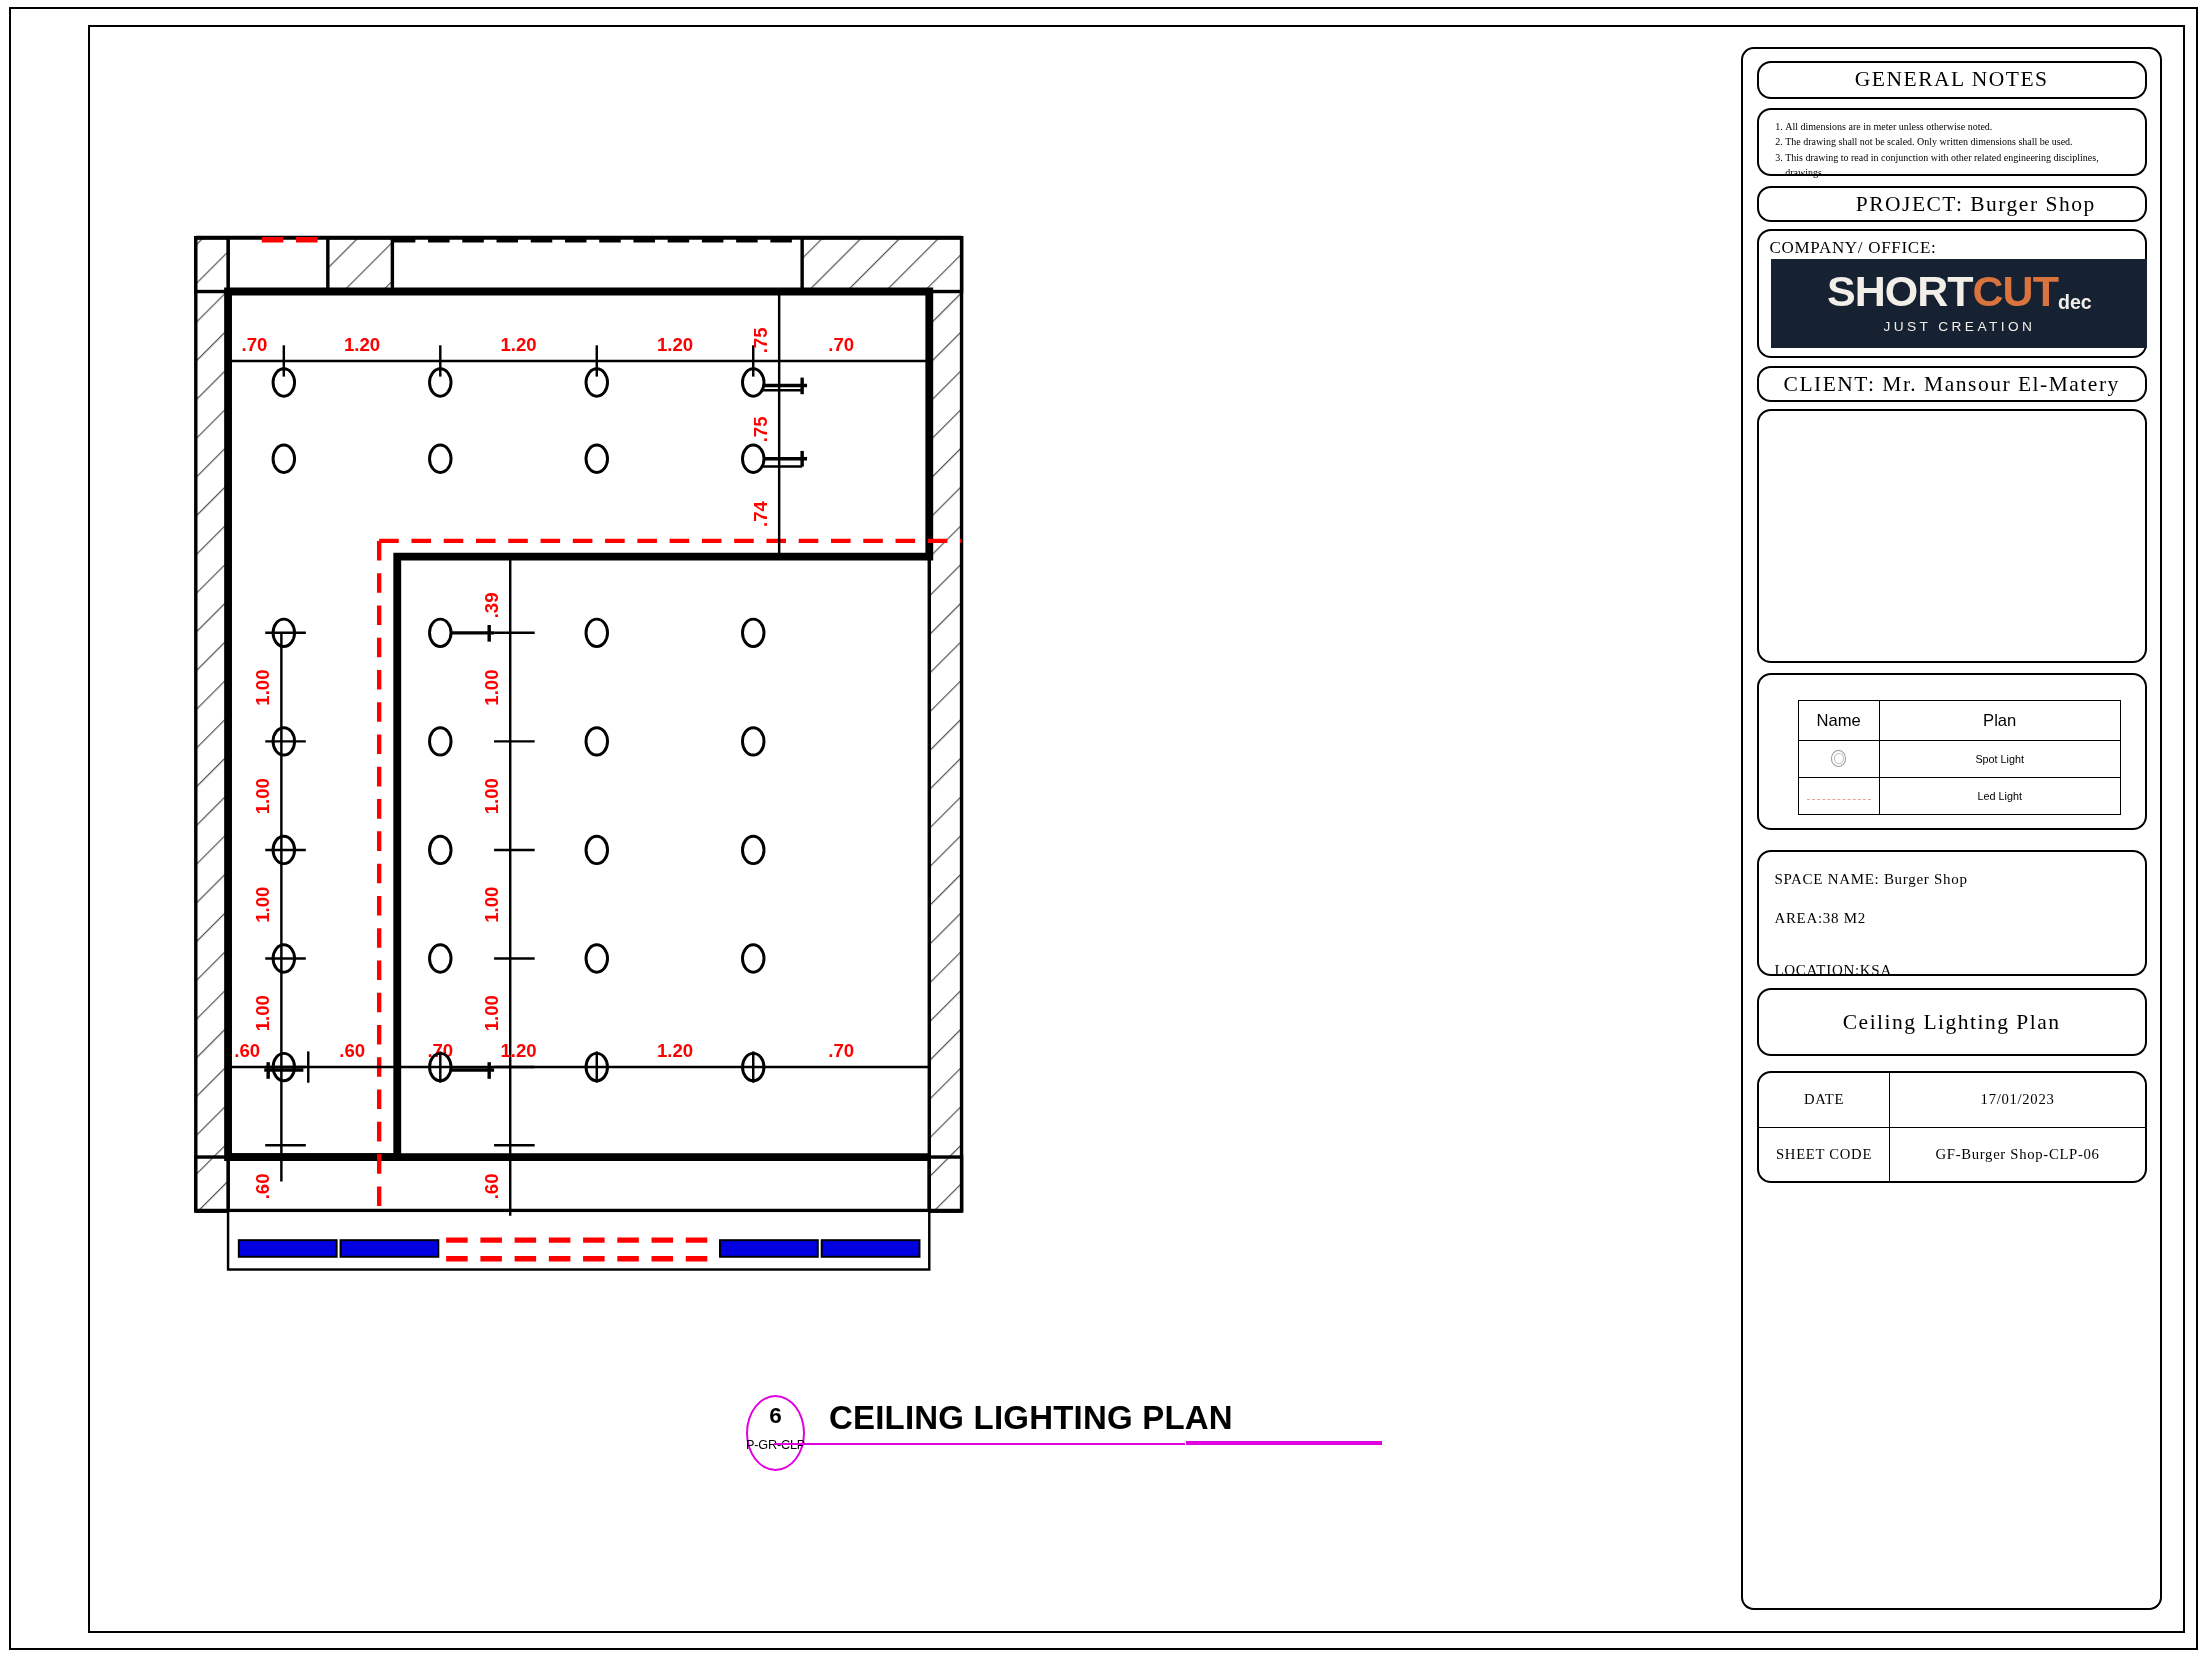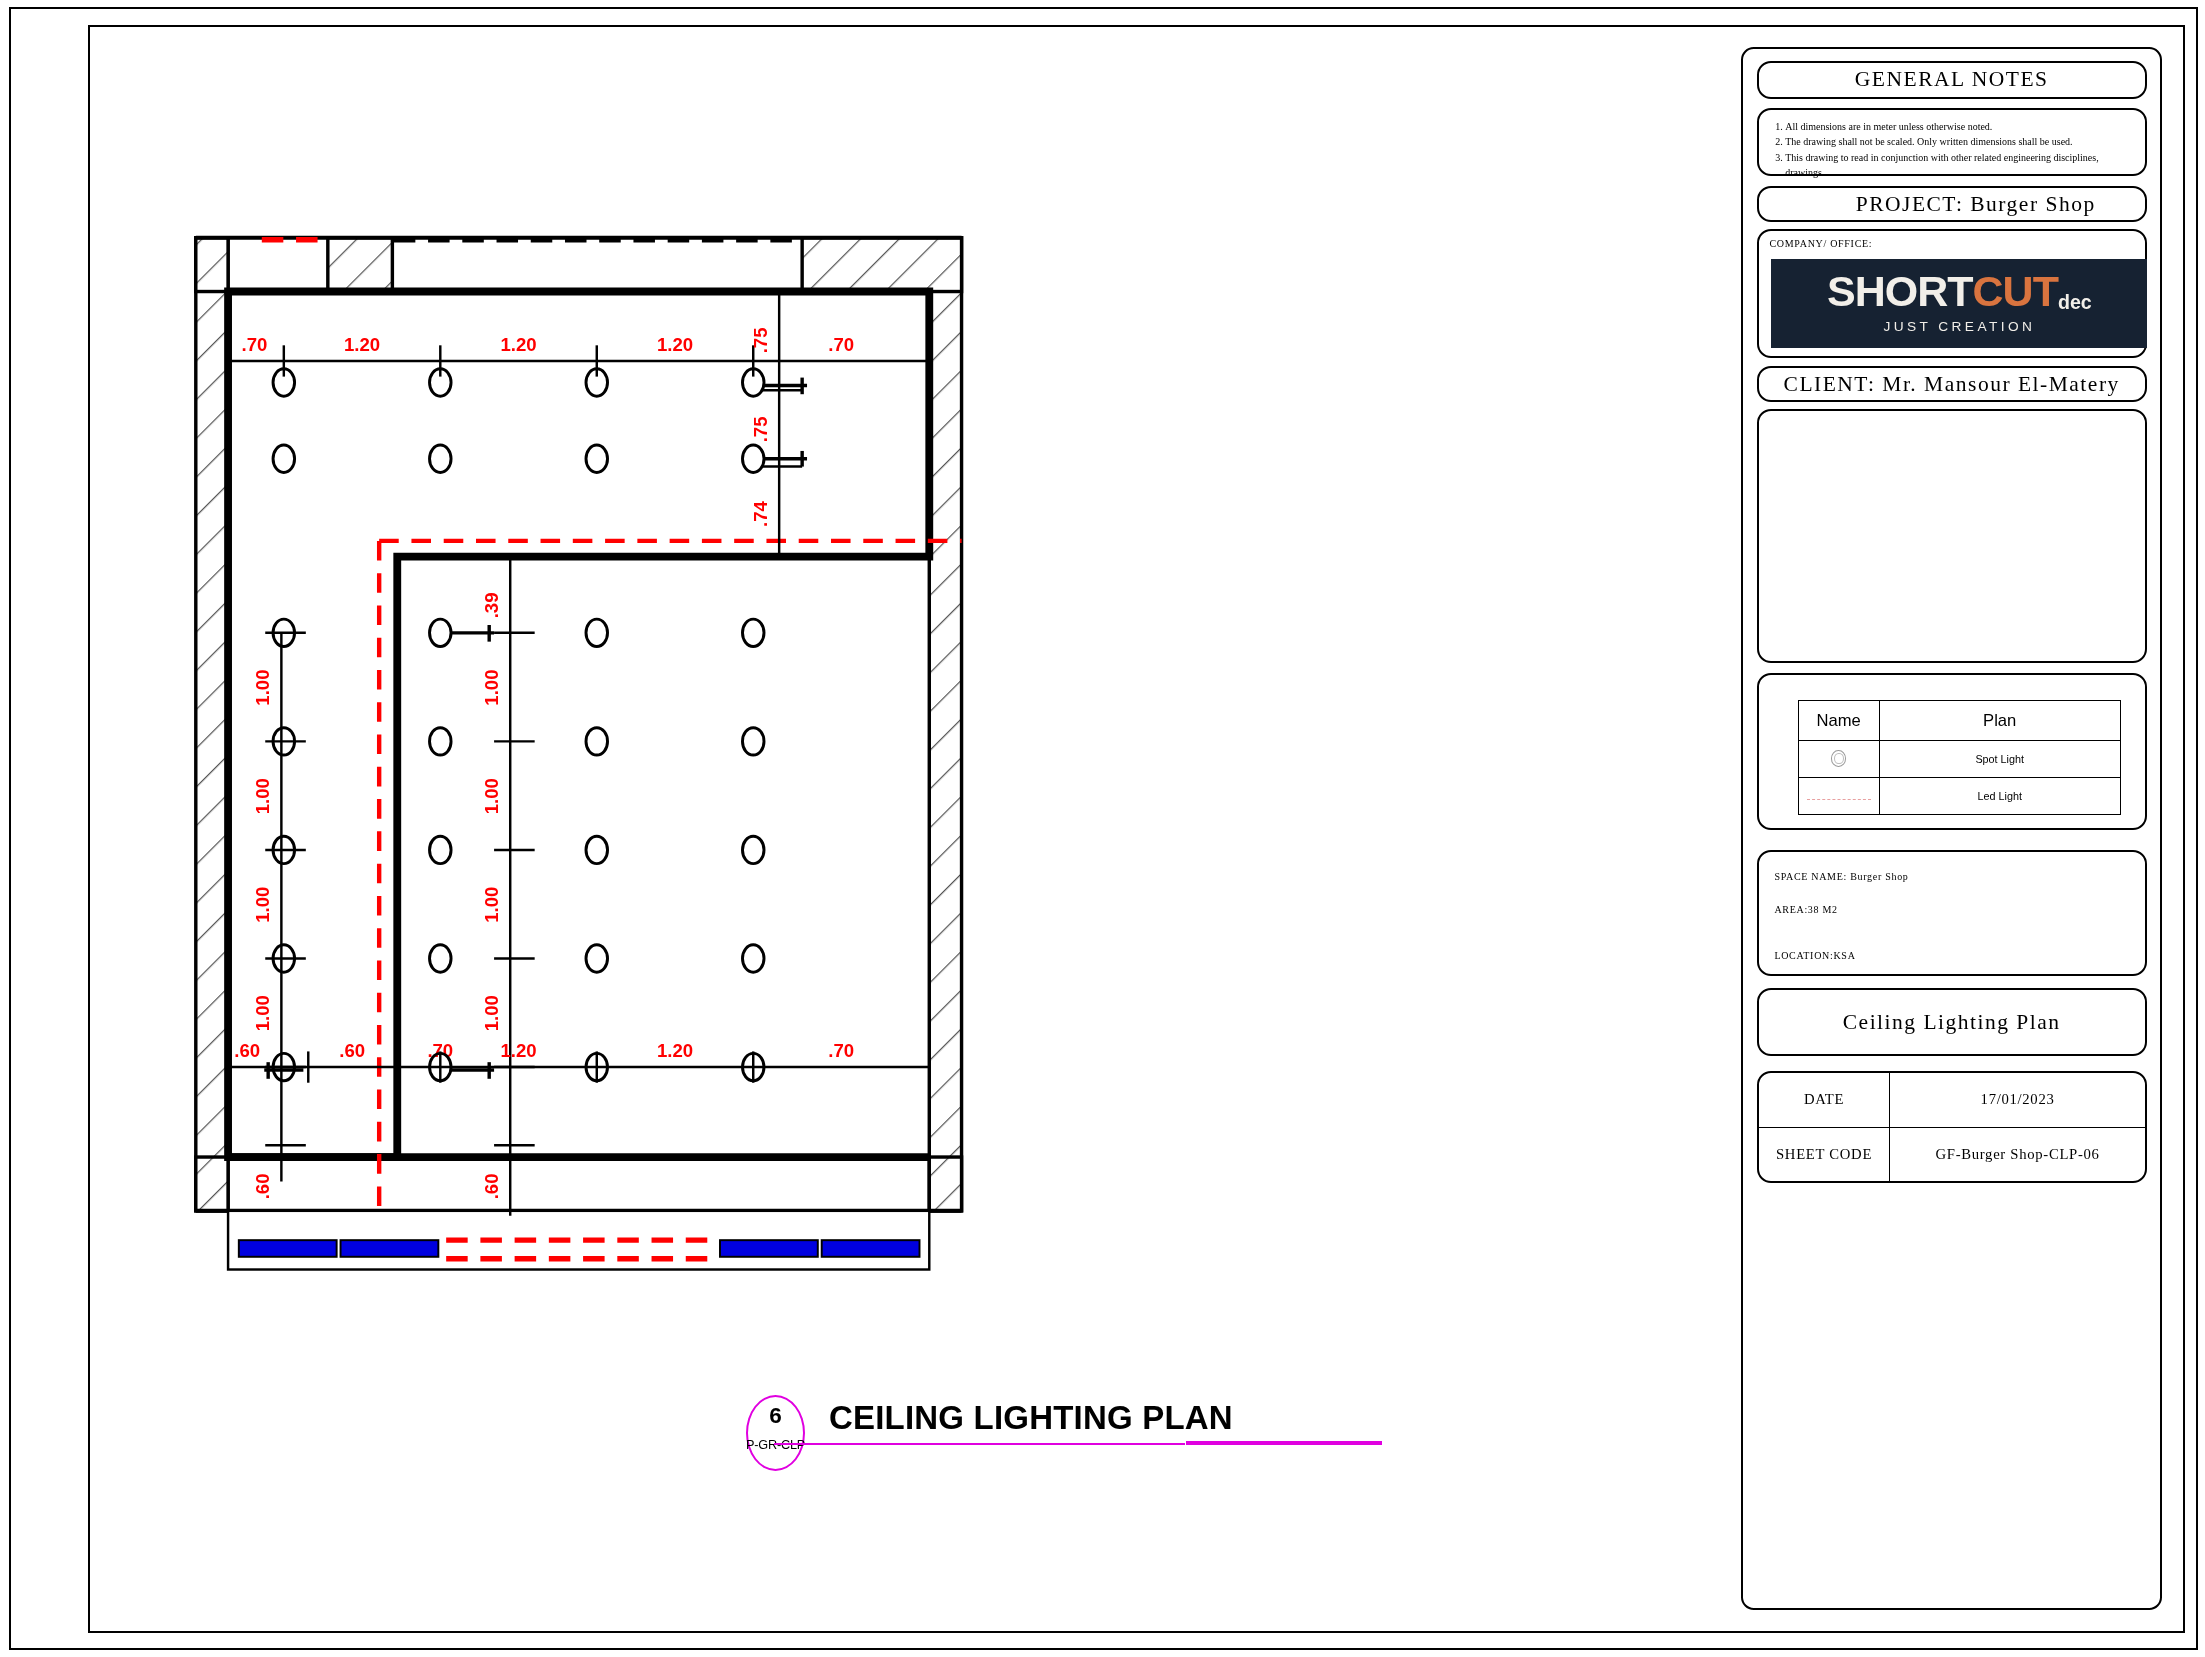--- a/index.html
+++ b/index.html
@@ -75,21 +75,21 @@
   }
 
   .notes-list{position:absolute;left:15.7px;top:8.8px;right:5.9px;}
   .notes-list li{
     font-size:10px;line-height:1.55;color:#000;
     font-family:"Liberation Serif", serif;
   }
   .notes-list{padding-left:10.8px;margin:0;}
 
   .tb-label-left{
-    position:absolute;left:10.8px;top:6.8px;font-size:10px;letter-spacing:0.7px;color:#000;
+    position:absolute;left:10.8px;top:6.8px;font-size:17px;letter-spacing:0.7px;color:#000;
   }
 
   
   .logo-box{
     position:absolute;left:12.7px;top:28px;width:376px;height:89px;
     background:#162232;overflow:hidden;
   }
   .logo-main{
     position:absolute;left:0;top:10.8px;width:376px;text-align:center;
     font-family:"Liberation Sans", sans-serif;font-weight:bold;font-size:43px;
@@ -123,21 +123,21 @@
   .spot-symbol:after{
     content:"";position:absolute;left:1.5px;top:1.5px;right:1.5px;bottom:1.5px;
     border:1px solid #bdbdbd;border-radius:50%;
   }
   .led-symbol{
     display:inline-block;width:64px;height:0;
     border-top:1px dashed #e8a0a0;
   }
 
   
-  .space-line{font-size:10px;letter-spacing:0.7px;color:#000;}
+  .space-line{font-size:15px;letter-spacing:0.7px;color:#000;}
 
   
   .date-table{
     position:absolute;left:0;top:0;width:100%;height:100%;border-collapse:collapse;
   }
   .date-table td{
     border:1.5px solid #000;text-align:center;vertical-align:middle;
     font-family:"Liberation Serif", serif;font-size:14.7px;letter-spacing:0.7px;color:#000;
   }
   .date-table td.lbl{width:34%;}

